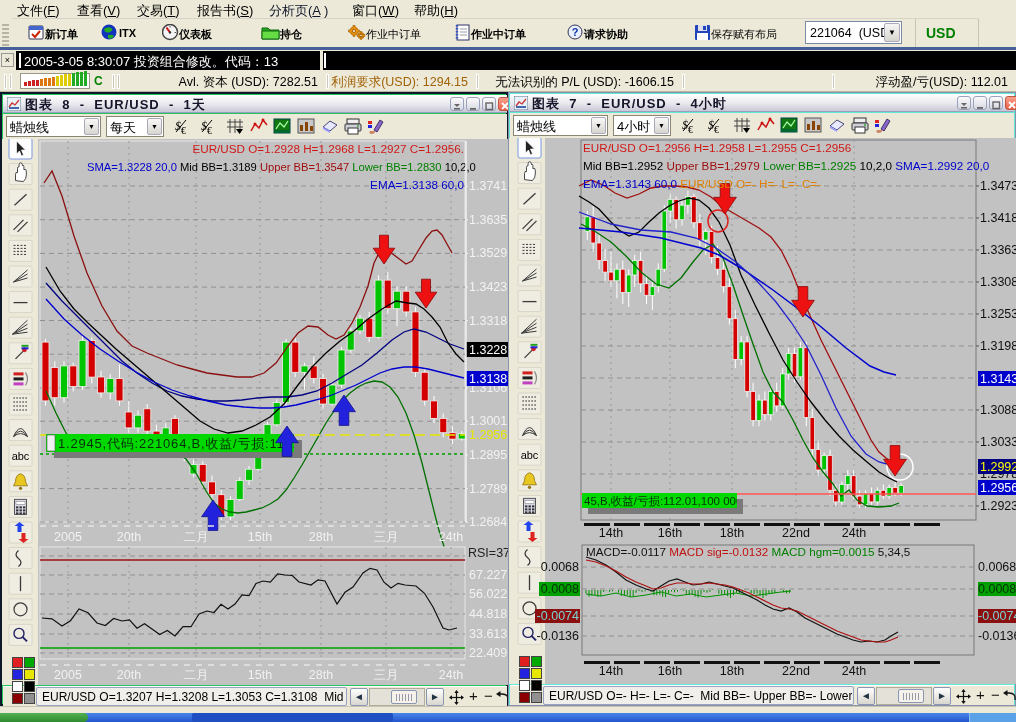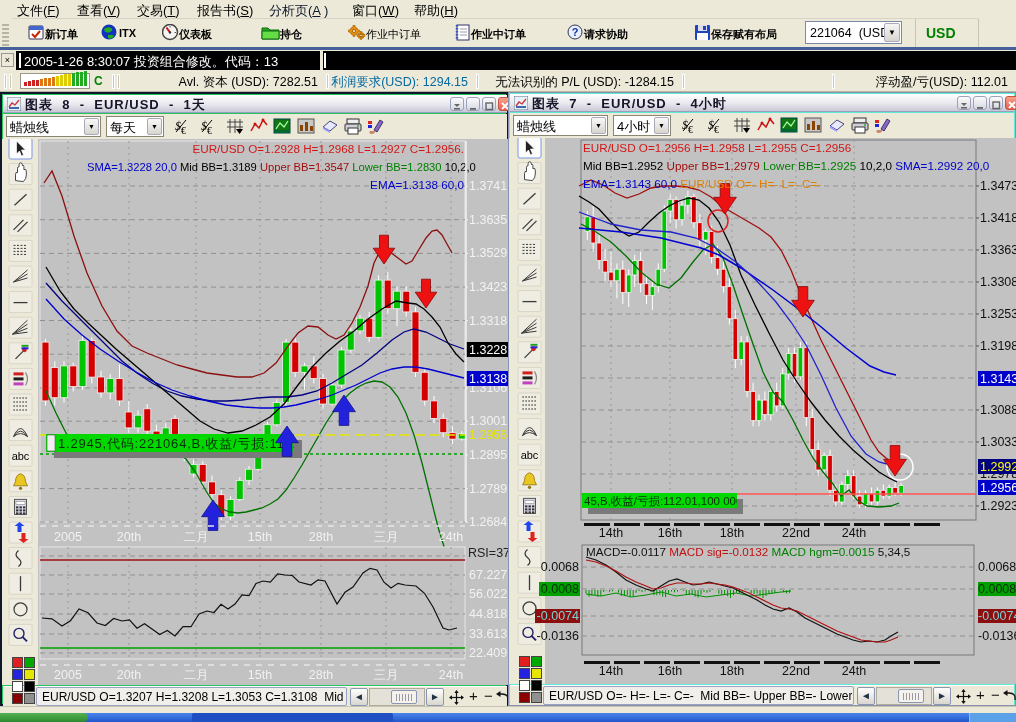--- a/index.html
+++ b/index.html
@@ -62,37 +62,37 @@
         <circle cx="8" cy="8" r="7" fill="#e8f0ff" stroke="#335" stroke-width="1"></circle>
         <text x="8" y="12" font-size="11" text-anchor="middle" fill="#1133aa" font-weight="bold" font-family="Liberation Sans">?</text>
       </svg></span>
     <span class="abs" style="left:584px;top:8px;font-size:11px;font-weight:bold;color:#000">请求协助</span>
     <span class="abs" style="left:694px;top:5px"><svg width="17" height="17">
         <rect x="1" y="1" width="15" height="15" fill="#2244bb" rx="1"></rect>
         <rect x="4" y="1" width="9" height="6" fill="#dde"></rect>
         <rect x="9" y="2" width="3" height="4" fill="#2244bb"></rect>
         <rect x="3" y="9" width="11" height="7" fill="#fff"></rect>
       </svg></span>
-    <span class="abs" style="left:711px;top:8px;font-size:11px;font-weight:bold;color:#000">保存赋有布局</span>
+    <span class="abs" style="left:711px;top:8px;font-size:11px;font-weight:normal;color:#000">保存赋有布局</span>
     <div class="abs" style="left:805px;top:2px;width:97px;height:23px;background:#fff;border:1px solid #7a8aa5">
       <span class="abs" style="left:4px;top:4px;font-size:12.5px">221064&nbsp; (USD</span>
       <div class="abs" style="right:1px;top:1px;width:16px;height:19px;background:linear-gradient(#f6f6f6,#d8d5ce);border:1px solid #aab;border-radius:2px;text-align:center;font-size:8px;line-height:18px">▼</div>
     </div>
     <span class="abs" style="left:926px;top:6px;font-size:14px;font-weight:bold;color:#008000">USD</span>
     <div class="abs" style="left:915px;top:0;width:1px;height:28px;background:#c8c4b4"></div>
     <div class="abs" style="left:978px;top:0;width:1px;height:28px;background:#c8c4b4"></div>
   </div>
 <div class="abs" style="left:0;top:47px;width:1016px;height:3px;background:#46609c"></div>
 <div class="abs" style="left:0;top:50px;width:1016px;height:21px;background:#ece9d8">
     <div class="abs" style="left:1px;top:3px;width:13px;height:14px;background:#ece9d8;border:1px solid #999;font-size:9px;line-height:12px;text-align:center">×</div>
     <div class="abs" style="left:16px;top:1px;width:304px;height:19px;background:#000"></div>
     <div class="abs" style="left:323px;top:1px;width:693px;height:19px;background:#000"></div>
     <div class="abs" style="left:324px;top:3px;width:2px;height:15px;background:#fff"></div>
     <div class="abs" style="left:19px;top:3px;width:2px;height:15px;background:#fff"></div>
-    <span class="abs" style="left:24px;top:3px;font-size:13px;color:#fff">2005-1-26 8:30:07 投资组合修改。代码：13</span>
+    <span class="abs" style="left:24px;top:3px;font-size:13px;color:#fff">2005-3-05 8:30:07 投资组合修改。代码：13</span>
   </div>
 <div class="abs" style="left:0;top:71px;width:1016px;height:21px;background:#ece9d8;border-bottom:1px solid #b8b4a4">
     <div class="abs" style="left:4px;top:3px;width:3px;height:15px;border:1px solid #fff;background:#cbc7b8"></div>
     <div class="abs" style="left:9px;top:3px;width:3px;height:15px;border:1px solid #fff;background:#cbc7b8"></div>
     <div class="abs" style="left:20px;top:2px;width:70px;height:16px;background:#fff;border:1px solid #9a9688">
       <div class="abs" style="left:3px;bottom:2px;width:3px;height:4px;background:#cc2222"></div>
       <div class="abs" style="left:7px;bottom:2px;width:3px;height:5px;background:#cc2222"></div>
       <div class="abs" style="left:11px;bottom:2px;width:3px;height:6px;background:#cc2222"></div>
       <div class="abs" style="left:15px;bottom:2px;width:3px;height:6px;background:#cc2222"></div>
       <div class="abs" style="left:19px;bottom:2px;width:3px;height:7px;background:#dd7711"></div>
@@ -106,23 +106,23 @@
       <div class="abs" style="left:51px;bottom:2px;width:3px;height:13px;background:#22aa22"></div>
       <div class="abs" style="left:55px;bottom:2px;width:3px;height:14px;background:#22aa22"></div>
       <div class="abs" style="left:59px;bottom:2px;width:3px;height:14px;background:#22aa22"></div>
       <div class="abs" style="left:63px;bottom:2px;width:3px;height:15px;background:#22aa22"></div>
     </div>
     <span class="abs" style="left:94px;top:3px;font-size:12px;color:#008000;font-weight:bold">C</span>
     <div class="abs" style="left:112px;top:3px;width:3px;height:15px;border:1px solid #fff;background:#cbc7b8"></div>
     <div class="abs" style="left:117px;top:3px;width:3px;height:15px;border:1px solid #fff;background:#cbc7b8"></div>
     <span class="abs" style="left:-8px;top:3px;width:326px;font-size:12.5px;color:#000;text-align:right">Avl. 资本 (USD): 7282.51</span>
     <div class="abs" style="left:326px;top:3px;width:3px;height:15px;border:1px solid #fff;background:#cbc7b8"></div>
-    <span class="abs" style="left:142px;top:3px;width:326px;font-size:12.5px;color:#0369a1;text-align:right">利润要求(USD): 1294.15</span>
+    <span class="abs" style="left:142px;top:3px;width:326px;font-size:12.5px;color:#a16207;text-align:right">利润要求(USD): 1294.15</span>
     <div class="abs" style="left:476px;top:3px;width:3px;height:15px;border:1px solid #fff;background:#cbc7b8"></div>
-    <span class="abs" style="left:348px;top:3px;width:326px;font-size:12.5px;color:#000;text-align:right">无法识别的 P/L (USD): -1284.15</span>
+    <span class="abs" style="left:348px;top:3px;width:326px;font-size:12.5px;color:#000;text-align:right">无法识别的 P/L (USD): -1606.15</span>
     <div class="abs" style="left:682px;top:3px;width:3px;height:15px;border:1px solid #fff;background:#cbc7b8"></div>
     <div class="abs" style="left:832px;top:3px;width:3px;height:15px;border:1px solid #fff;background:#cbc7b8"></div>
     <span class="abs" style="left:682px;top:3px;width:326px;font-size:12.5px;color:#000;text-align:right">浮动盈/亏(USD): 112.01</span>
   </div>
 <div class="abs" style="left:0px;top:92px;width:508px;height:614px;background:#22c55e;border:2px solid #0f172a">
     <div class="abs" style="left:1px;top:1px;width:504px;height:18px;background:linear-gradient(#fefefd,#e9e8ee 55%,#c9c8d6);border-bottom:1px solid #97a0bc">
       <svg class="abs" style="left:4px;top:2px" width="14" height="14">
         <rect width="14" height="14" fill="#e8f0f8" stroke="#678"></rect>
         <polyline points="2,10 5,6 8,8 12,3" fill="none" stroke="#c33" stroke-width="1.3"></polyline>
         <rect x="2" y="10" width="10" height="2" fill="#46a"></rect>

